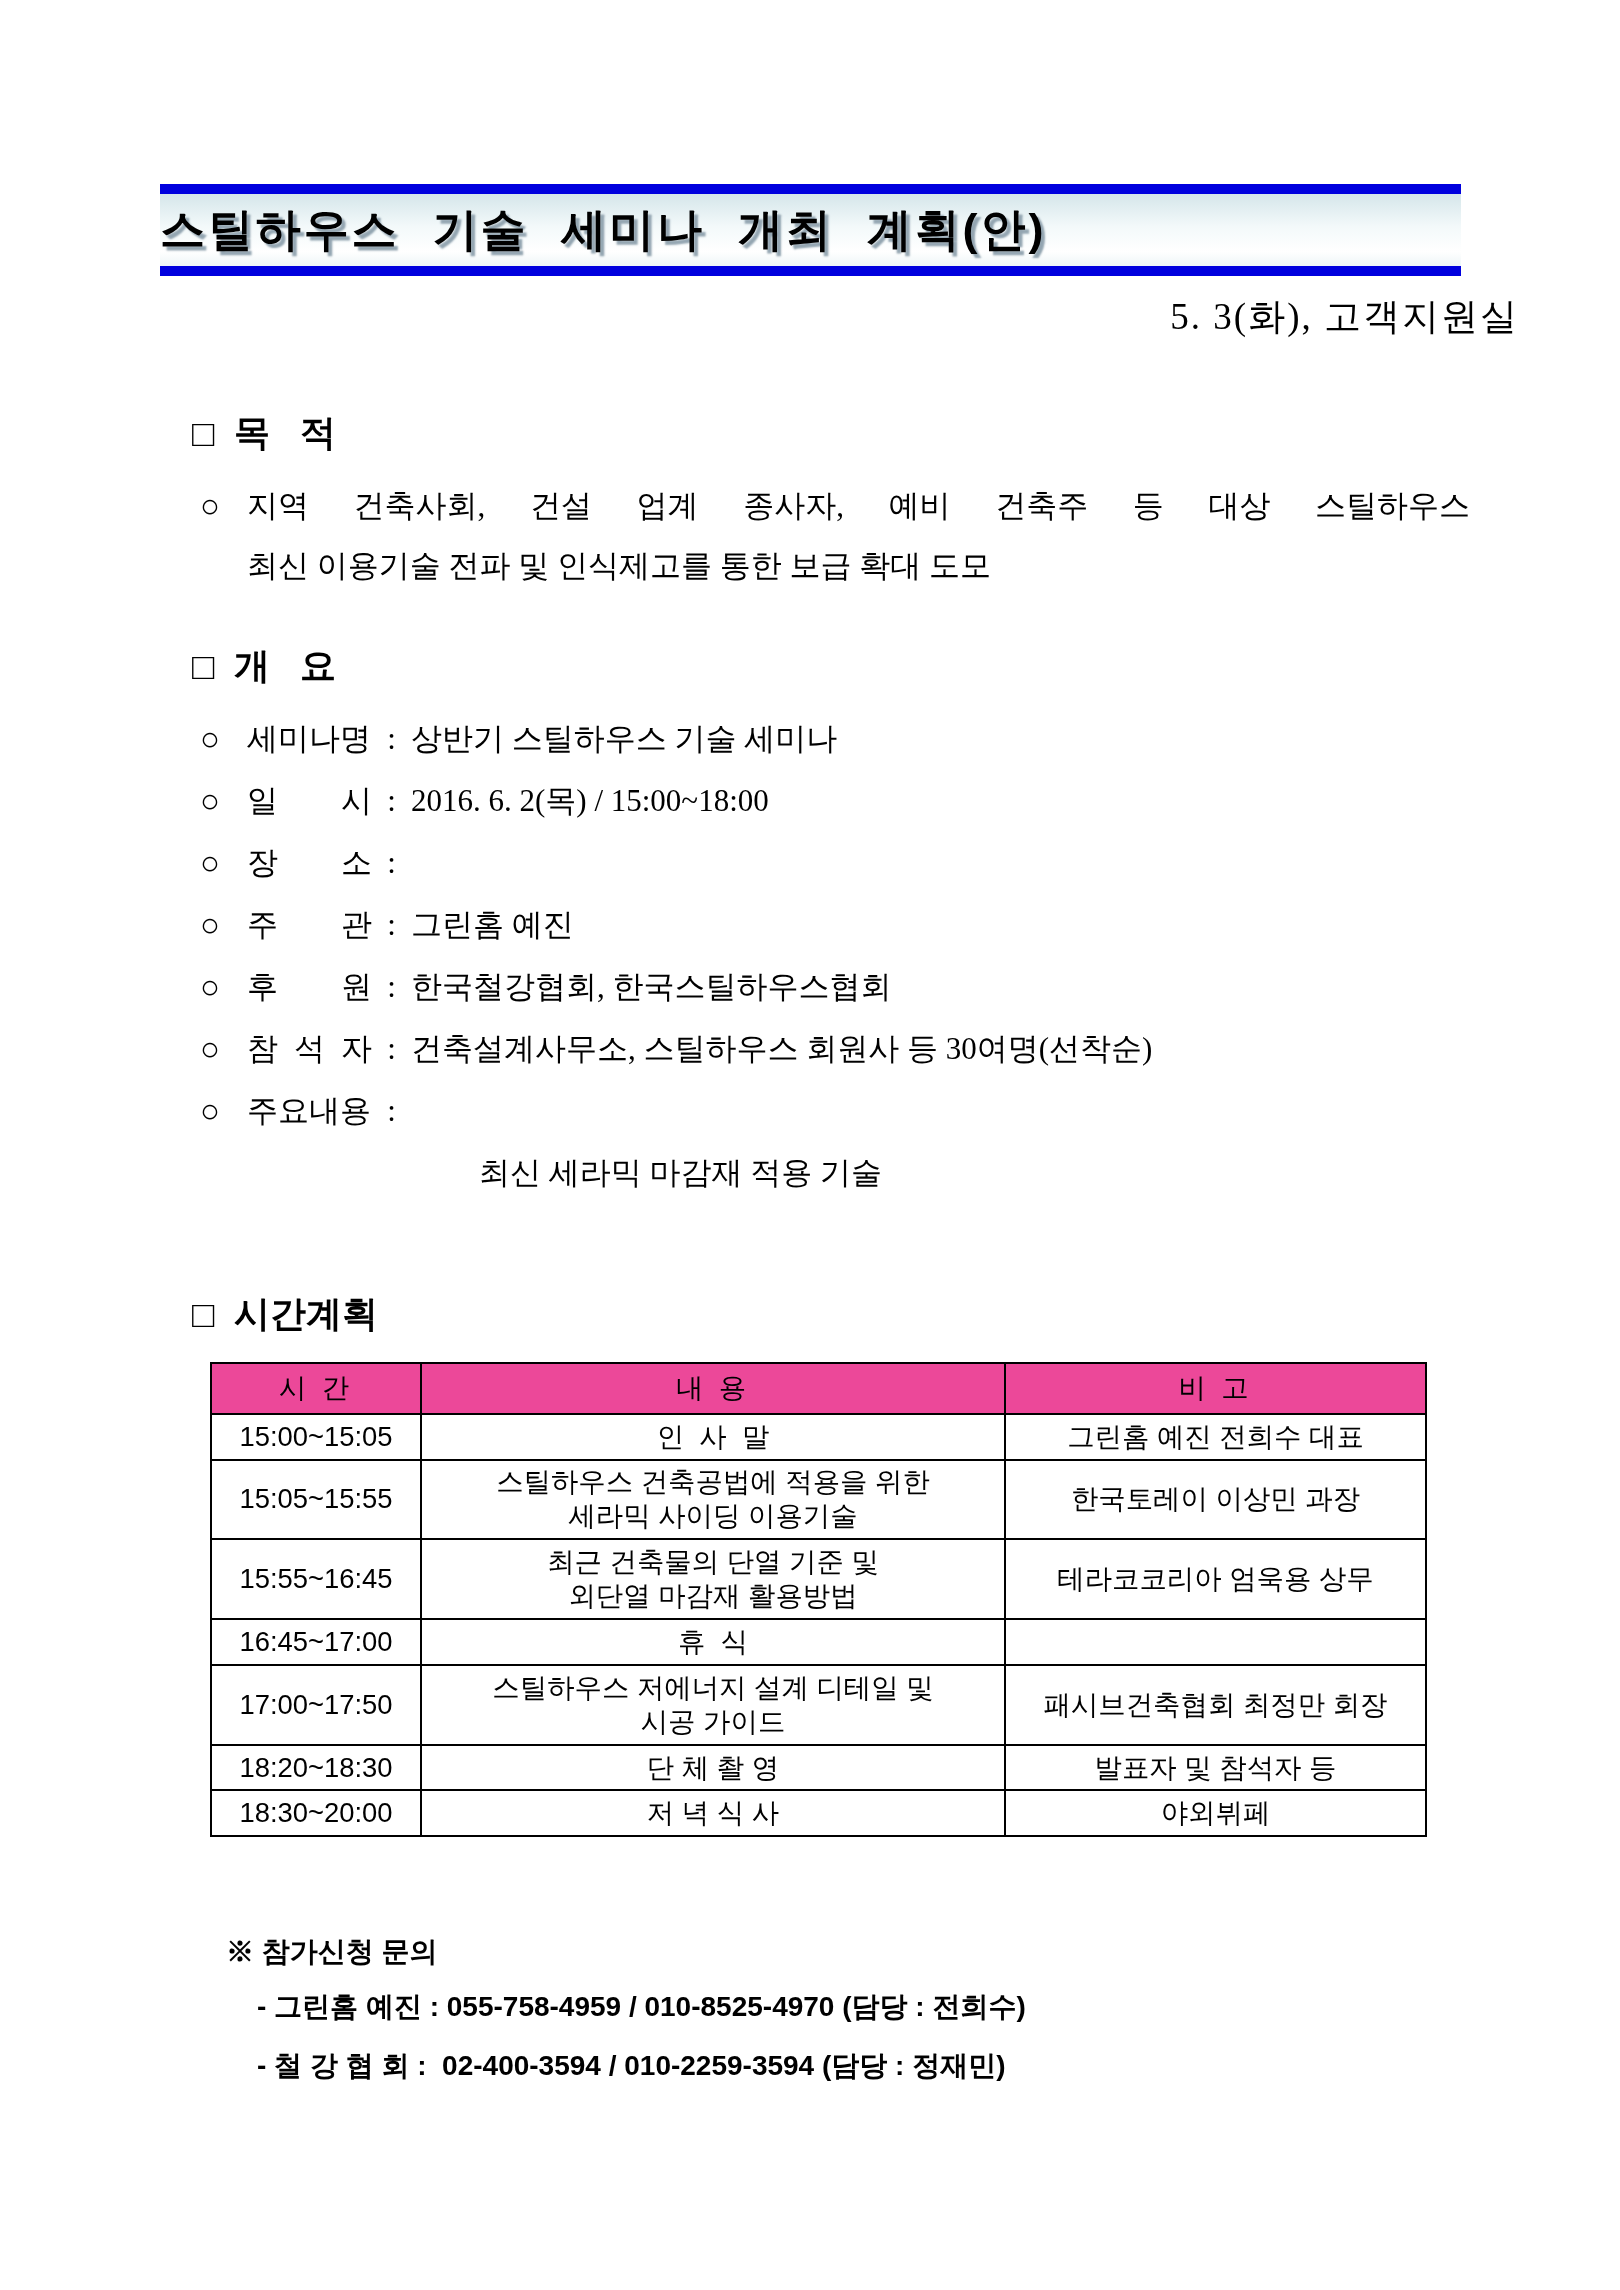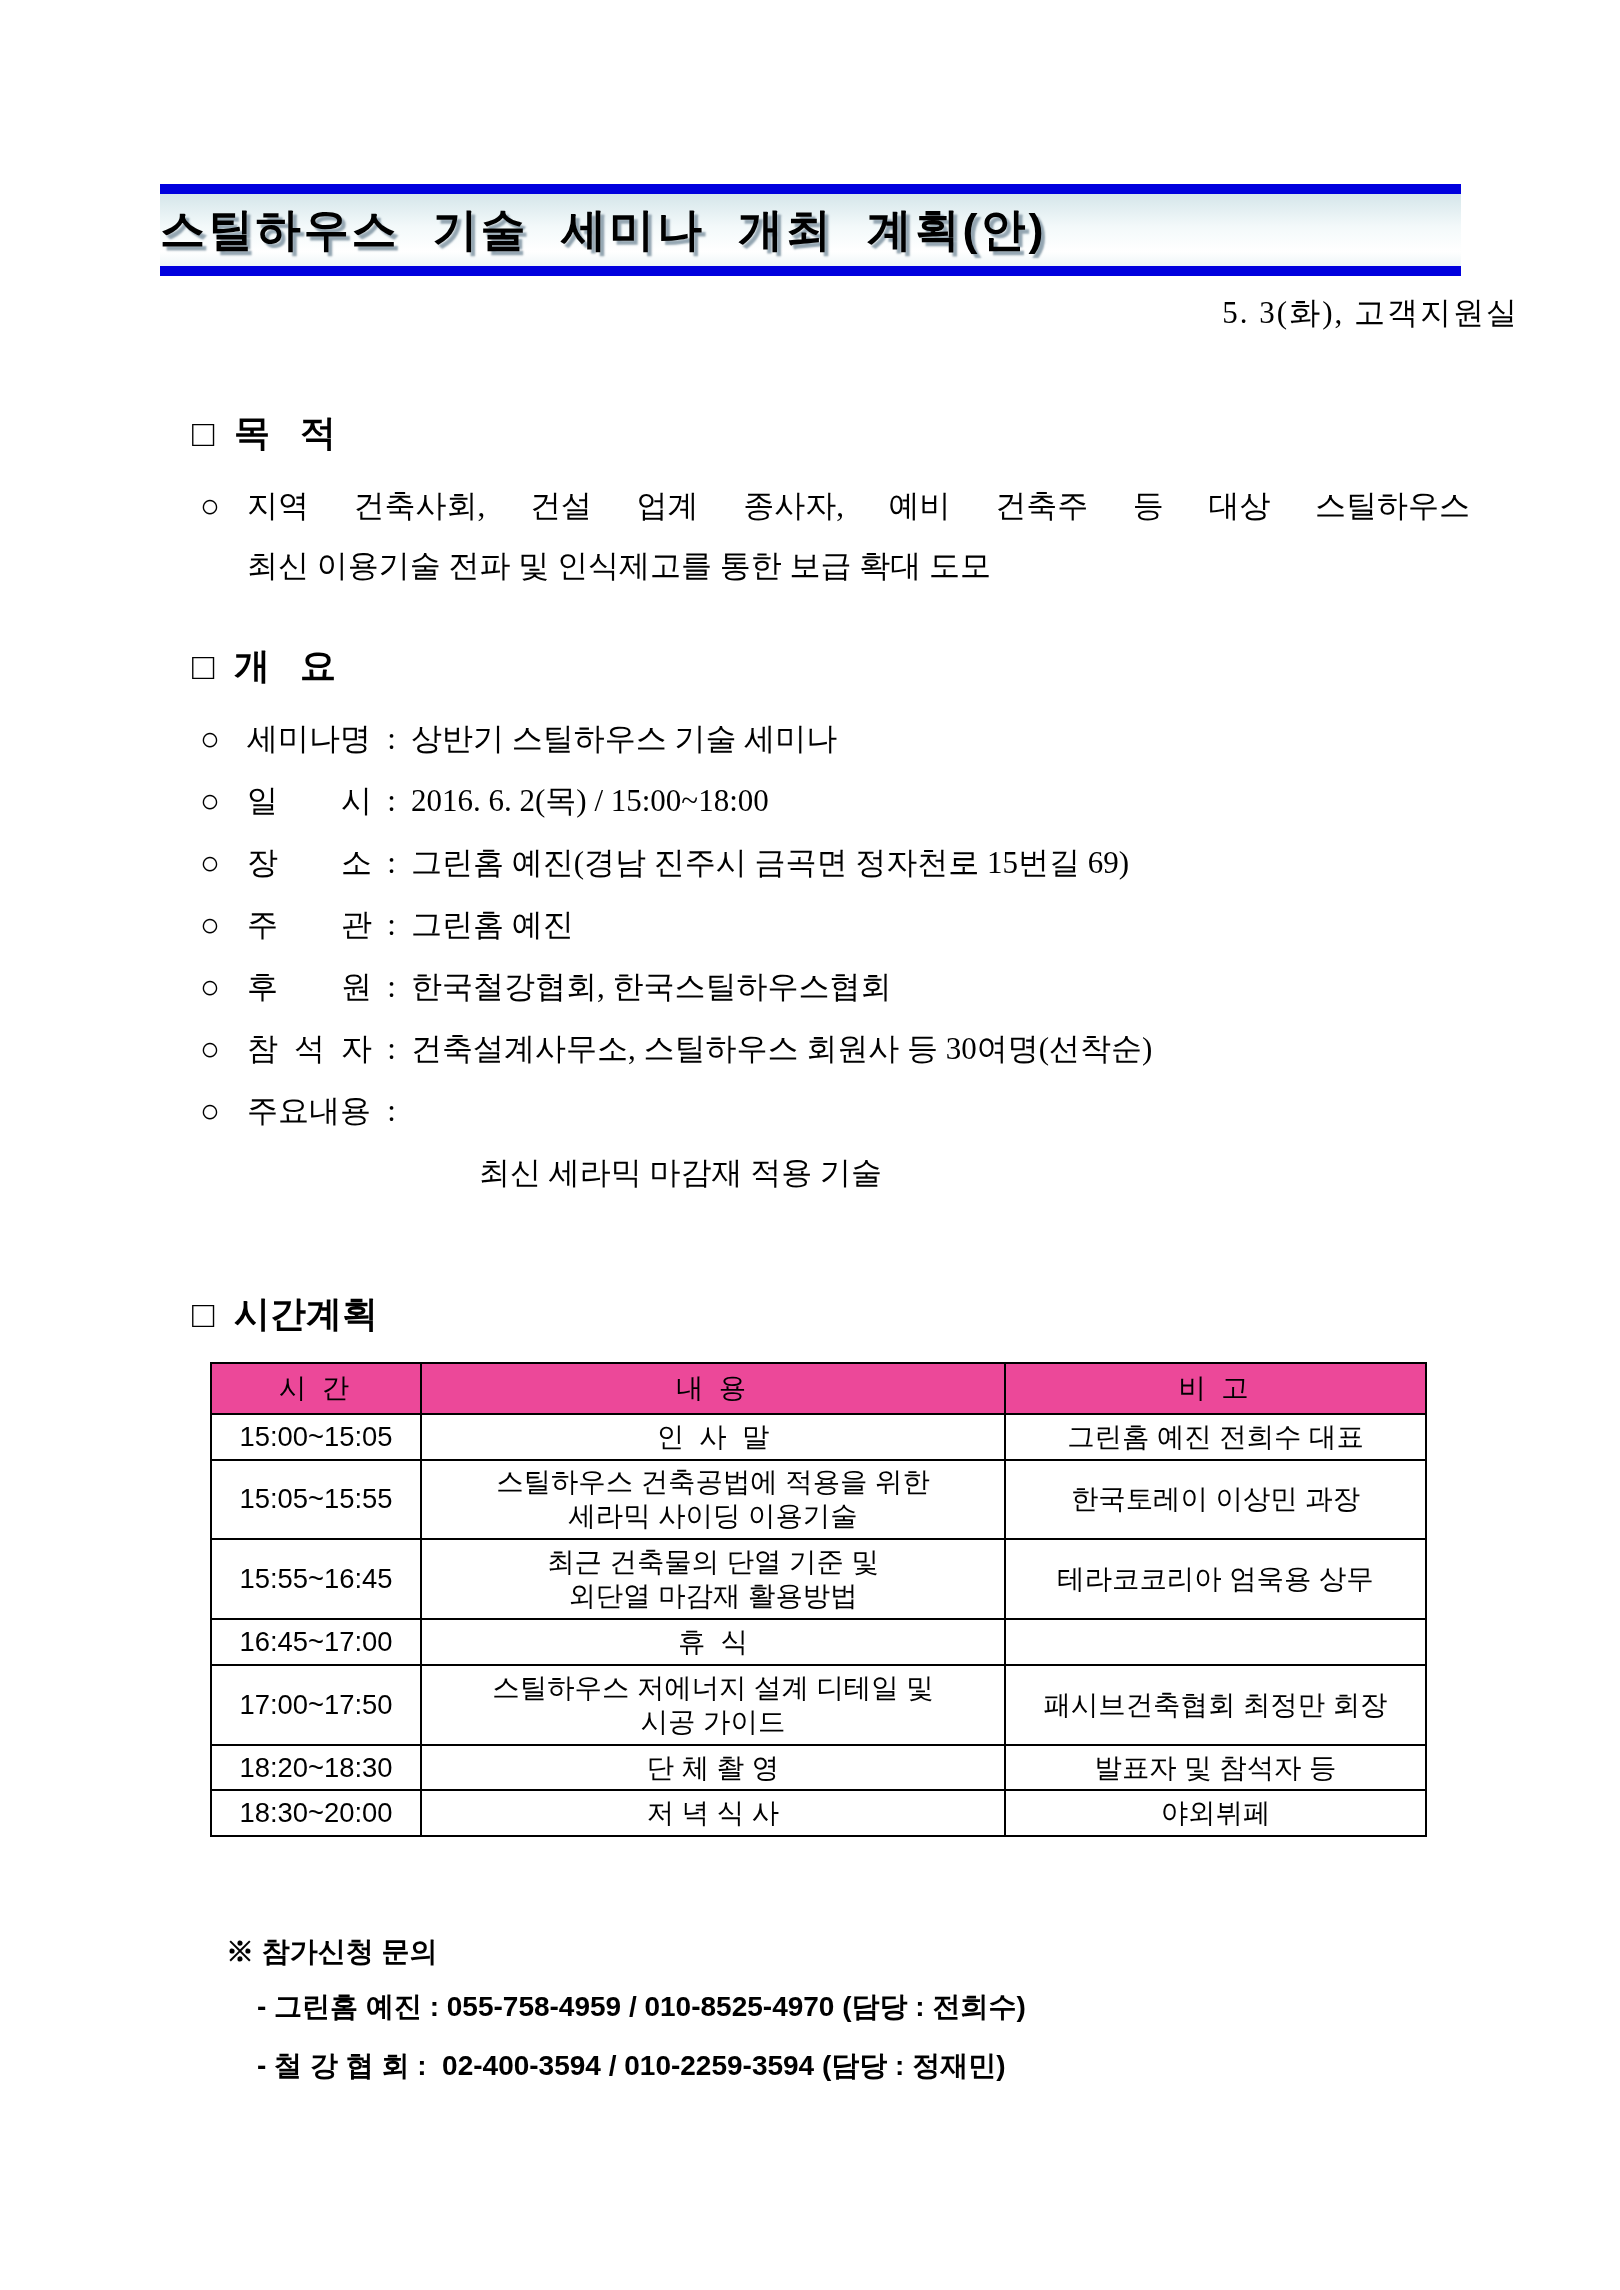--- a/index.html
+++ b/index.html
@@ -25,21 +25,21 @@
     font-family:"Liberation Sans", sans-serif;
     font-weight:bold;font-size:45px;
     letter-spacing:2.9px;word-spacing:17.6px;
     text-shadow:3.9px 3.9px 2px #93a5b1;
     white-space:pre;
   }
 
   
   .date-line{
     position:absolute;top:292px;right:101px;
-    font-size:31px;letter-spacing:2px;white-space:pre;
+    font-size:37px;letter-spacing:2px;white-space:pre;
   }
 
   
   .sec-header{
     position:absolute;left:192px;
     font-family:"Liberation Sans", sans-serif;
     font-weight:bold;font-size:36px;
     display:flex;align-items:center;gap:19.6px;
     white-space:pre;
   }
@@ -164,21 +164,20 @@
     <div class="ov-item">
       <span class="circle">○</span>
       <span class="ov-label">일 시</span>
       <span class="ov-colon">:</span>
       <span class="ov-value">2016. 6. 2(목) / 15:00~18:00</span>
     </div>
     <div class="ov-item">
       <span class="circle">○</span>
       <span class="ov-label">장 소</span>
       <span class="ov-colon">:</span>
-      <span class="ov-value">그린홈 예진(경남 진주시 금곡면 정자천로 15번길 69)</span>
     </div>
     <div class="ov-item">
       <span class="circle">○</span>
       <span class="ov-label">주 관</span>
       <span class="ov-colon">:</span>
       <span class="ov-value">그린홈 예진</span>
     </div>
     <div class="ov-item">
       <span class="circle">○</span>
       <span class="ov-label">후 원</span>

